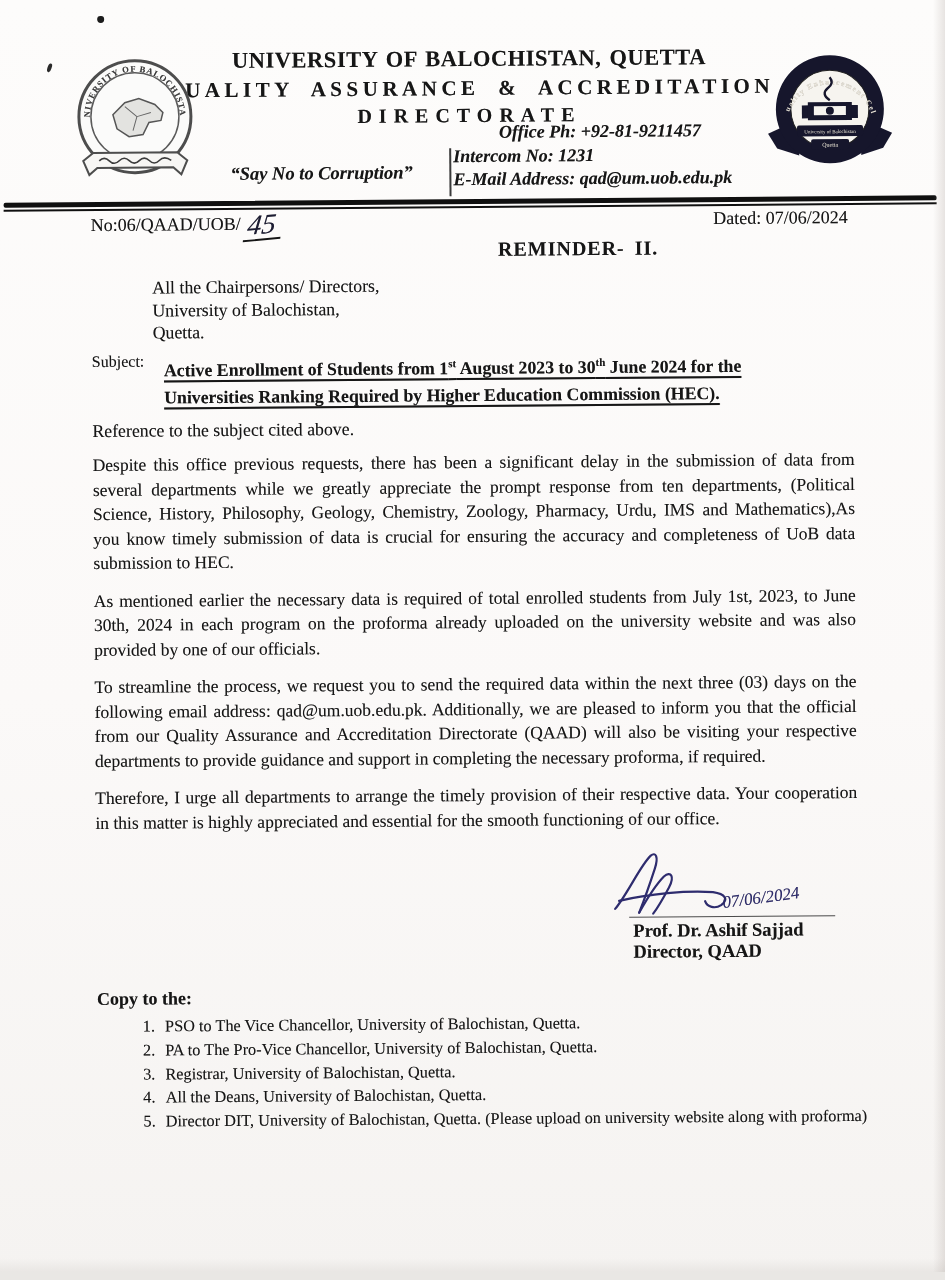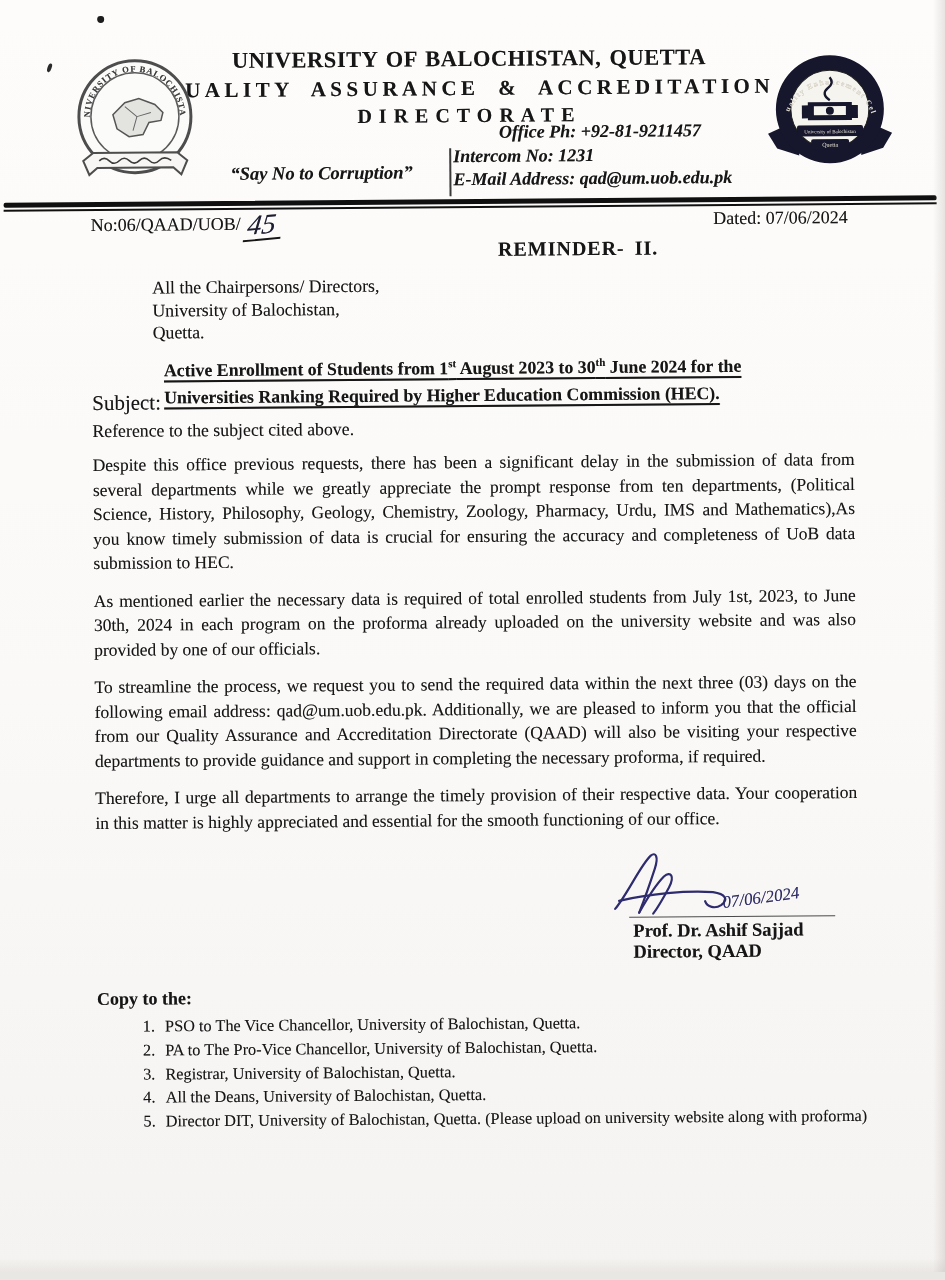--- a/index.html
+++ b/index.html
@@ -51,21 +51,21 @@
     display:inline-block;margin-left:4px;margin-top:-4px;padding:0 6px 0 3px;
     font-size:28px;line-height:1.05;font-style:italic;color:#1d1d33;
     transform:skewX(-12deg) rotate(-5deg);
     border-bottom:2.5px solid #151515;
   }
   .dated{margin-top:-2px;}
   .remtitle{position:absolute;left:500px;top:238px;font-size:20px;font-weight:700;letter-spacing:1px;word-spacing:4px;}
   .recipient{position:absolute;left:154px;top:274px;font-size:17.8px;line-height:22.5px;}
   
   .subjectrow{position:absolute;left:93px;top:350px;width:770px;display:flex;}
-  .subjlabel{width:72px;flex:none;font-size:21px;margin-top:38px;}
+  .subjlabel{width:72px;flex:none;font-size:16px;}
   .subjtext{font-size:17.8px;font-weight:700;line-height:27px;}
   .sline{text-decoration:underline;text-underline-offset:4px;text-decoration-thickness:1.6px;}
   .sline sup{font-size:62%;}
   .refline{position:absolute;left:93px;top:418px;font-size:17.8px;}
   
   .paras{position:absolute;left:93px;top:450px;width:762px;font-size:17.5px;line-height:24.5px;text-align:justify;}
   .paras p{margin:0 0 13px 0;}
   
   .sigblock{position:absolute;left:598px;top:852px;width:260px;}
   .sig{display:block;}

